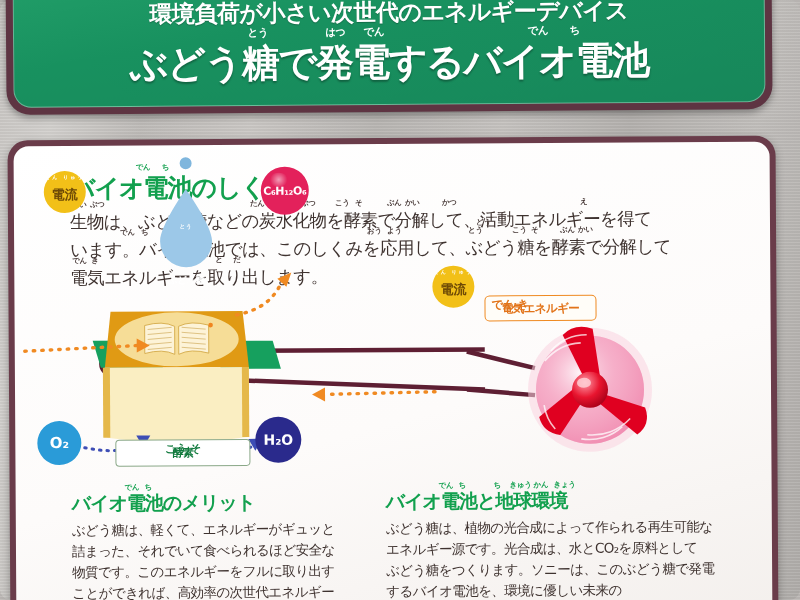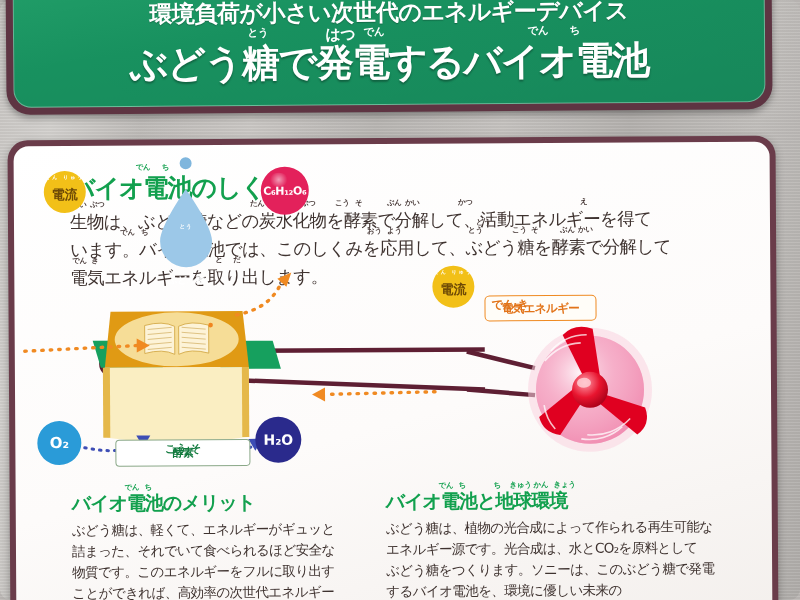--- a/index.html
+++ b/index.html
@@ -177,21 +177,21 @@
 
 <div id="root">
 
   <div class="header-plate">
     <div class="header-inner">
       <div class="hdr-sub">環境負荷が小さい次世代のエネルギーデバイス</div>
       <div class="hdr-main-wrap">
         <div class="hdr-main">ぶどう糖で発電するバイオ電池</div>
         <div id="hdr-rubies">
             <span class="ruby" style="left: 118px; top: -12px; color: rgb(255, 255, 255); font-size: 10.5px;">とう</span>
-            <span class="ruby" style="left: 196px; top: -12px; color: rgb(255, 255, 255); font-size: 15px;">はつ</span>
+            <span class="ruby" style="left: 196px; top: -12px; color: rgb(255, 255, 255); font-size: 10px;">はつ</span>
             <span class="ruby" style="left: 234px; top: -12px; color: rgb(255, 255, 255); font-size: 10.5px;">でん</span>
             <span class="ruby" style="left: 398px; top: -12px; color: rgb(255, 255, 255); font-size: 10.5px;">でん</span>
             <span class="ruby" style="left: 440px; top: -12px; color: rgb(255, 255, 255); font-size: 10.5px;">ち</span>
           </div>
       </div>
     </div>
   </div>
 
   <div class="body-card">
     <div class="body-inner">
@@ -210,21 +210,21 @@
             <span class="ruby dark" style="left: 2px; top: -8px;">せい</span>
             <span class="ruby dark" style="left: 20px; top: -8px;">ぶつ</span>
             <span class="ruby dark" style="left: 180px; top: -8px;">たん</span>
             <span class="ruby dark" style="left: 197px; top: -8px;">すい</span>
             <span class="ruby dark" style="left: 216px; top: -8px;">か</span>
             <span class="ruby dark" style="left: 231px; top: -8px;">ぶつ</span>
             <span class="ruby dark" style="left: 265px; top: -8px;">こう</span>
             <span class="ruby dark" style="left: 285px; top: -8px;">そ</span>
             <span class="ruby dark" style="left: 317px; top: -8px;">ぶん</span>
             <span class="ruby dark" style="left: 335px; top: -8px;">かい</span>
-            <span class="ruby dark" style="left: 388px; top: -8px;">かつ</span>
+            <span class="ruby dark" style="left: 372px; top: -8px;">かつ</span>
             <span class="ruby dark" style="left: 406px; top: -8px; margin-top: 20px;">どう</span>
             <span class="ruby dark" style="left: 510px; top: -8px;">え</span>
             <span class="ruby dark" style="left: 50px; top: 20px;">でん</span>
             <span class="ruby dark" style="left: 71px; top: 20px;">ち</span>
             <span class="ruby dark" style="left: 297px; top: 20px;">おう</span>
             <span class="ruby dark" style="left: 317px; top: 20px;">よう</span>
             <span class="ruby dark" style="left: 398px; top: 20px;">とう</span>
             <span class="ruby dark" style="left: 442px; top: 20px;">こう</span>
             <span class="ruby dark" style="left: 461px; top: 20px;">そ</span>
             <span class="ruby dark" style="left: 490px; top: 20px;">ぶん</span>

